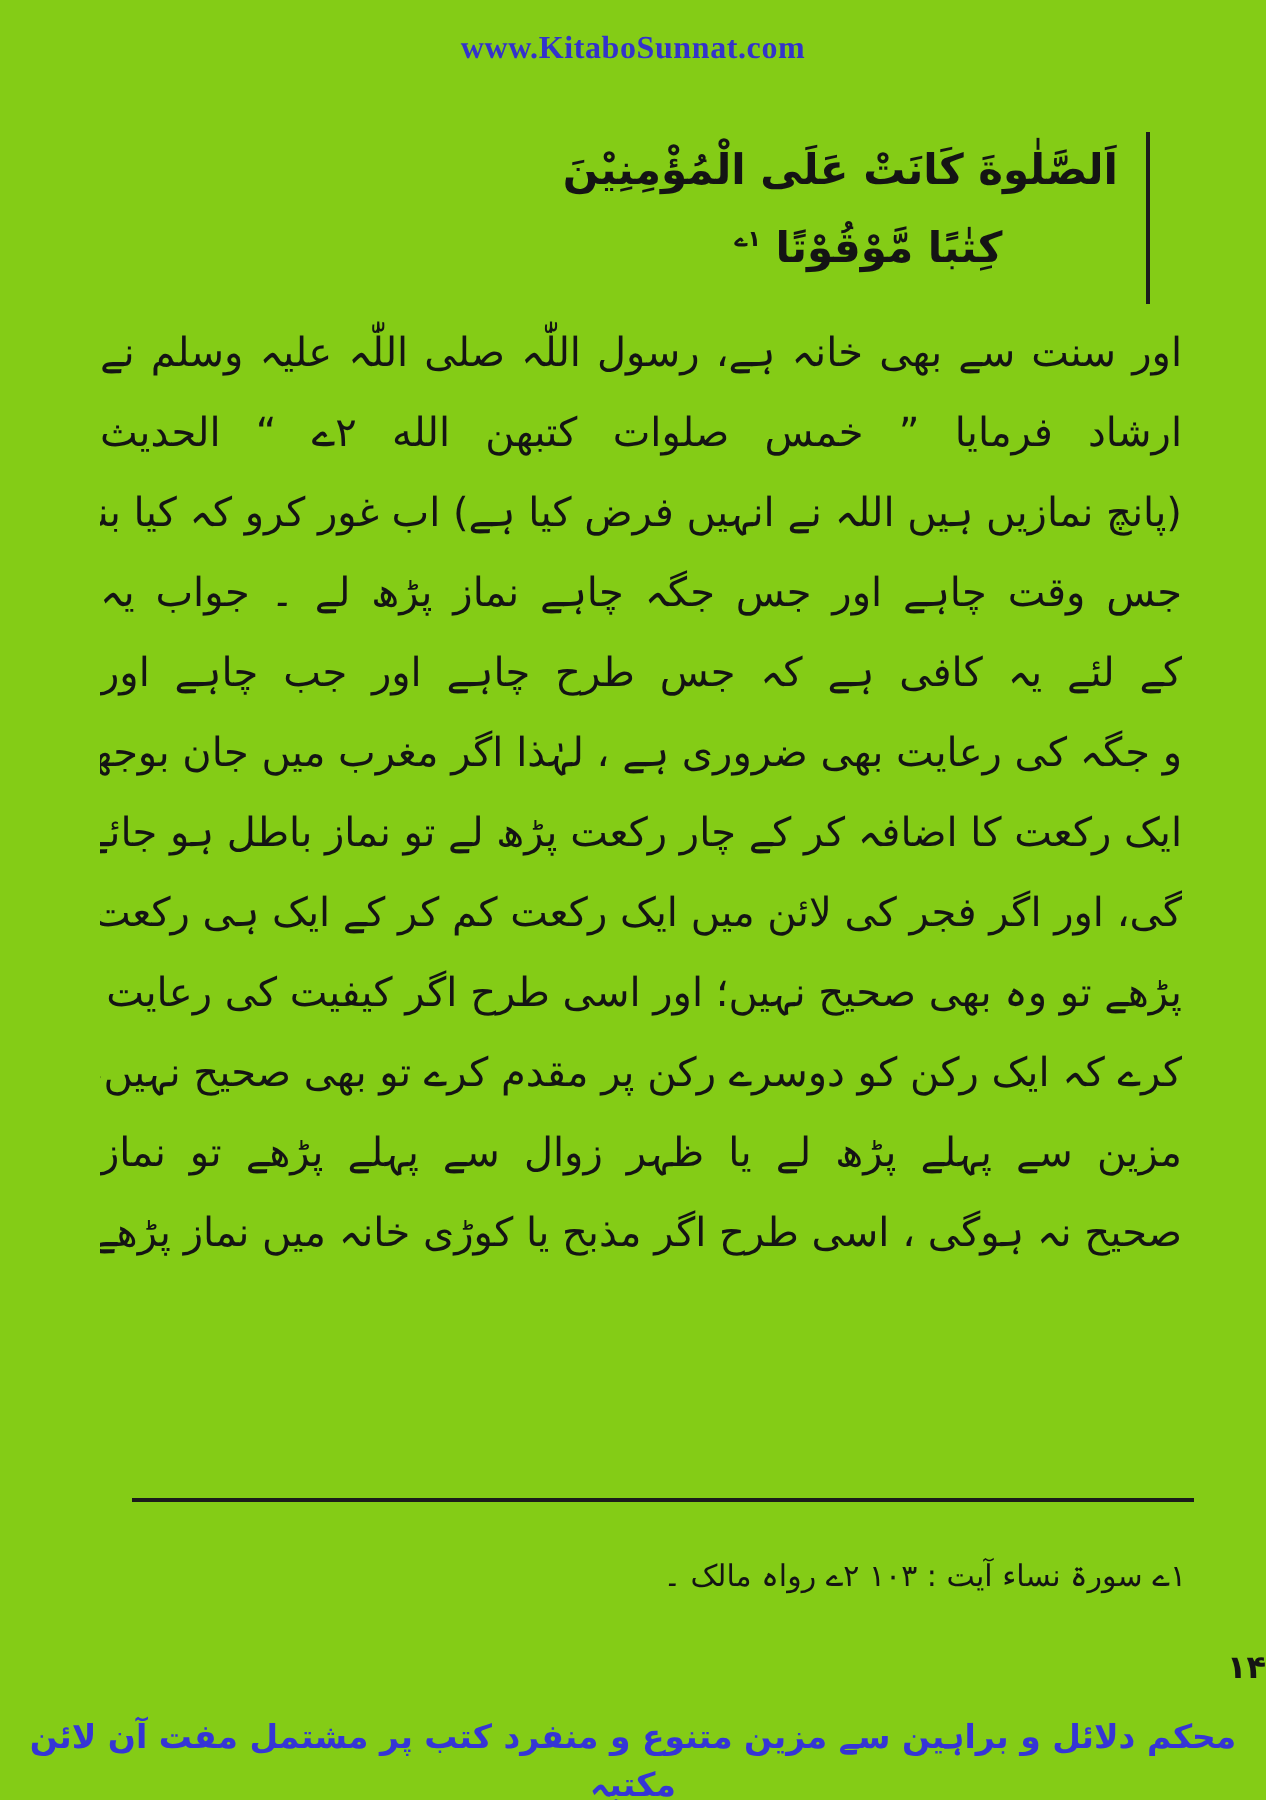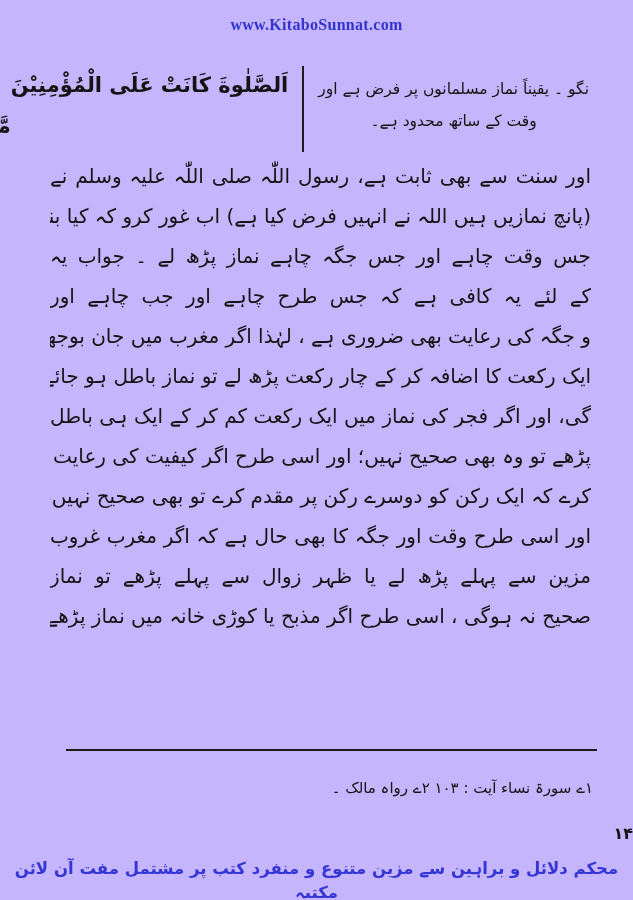--- a/index.html
+++ b/index.html
@@ -4,41 +4,41 @@
 <style>
   html,body{margin:0;padding:0;}
   body{
     width:633px;height:900px;
     background:#ffffff;
     font-family:"DejaVu Sans",sans-serif;
     color:#141414;
     position:relative;
     overflow:hidden;
   }
-  .page{position:absolute;inset:0;background:#c4b5fd;}
+  .page{position:absolute;inset:0;background:#84cc16;}
 
   
   .header-url{
     position:absolute;top:16px;left:0;right:0;
     text-align:center;
     font-family:"Liberation Serif","DejaVu Serif",serif;
     font-weight:bold;font-size:16px;
     color:#3333cc;
     letter-spacing:.3px;
     direction:ltr;
   }
 
   
   .quote-section{
     position:absolute;top:64px;left:58px;right:44px;height:96px;
     display:flex;flex-direction:row;align-items:stretch;
   }
   .quote-arabic{
     width:47%;
-    display:flex;flex-direction:row;justify-content:flex-start;
+    display:flex;flex-direction:column;justify-content:flex-start;
     padding-top:4px;
   }
   .quote-arabic .l1{
     font-size:21px;font-weight:bold;text-align:right;line-height:34px;
     white-space:nowrap;
   }
   .quote-arabic .l2{
     font-size:21px;font-weight:bold;text-align:center;line-height:36px;
   }
   .quote-arabic sup{font-size:11px;font-weight:bold;}
@@ -90,42 +90,38 @@
   }
 </style>
 </head>
 <body>
 
 <div class="page">
 
   <div class="header-url">www.KitaboSunnat.com</div>
 
   <div class="quote-section">
-    <div class="quote-urdu">
-      <div class="l1">نگو ۔ یقیناً نماز مسلمانوں پر فرض ہے اور</div>
-      <div class="l2">وقت کے ساتھ محدود ہے۔</div>
-    </div>
     <div class="quote-divider"></div>
     <div class="quote-arabic">
       <div class="l1">اَلصَّلٰوةَ كَانَتْ عَلَى الْمُؤْمِنِيْنَ</div>
       <div class="l2"><span>كِتٰبًا مَّوْقُوْتًا</span>&nbsp;<sup>۱ے</sup></div>
     </div>
   </div>
 
   <div class="body-text">
-    <div class="body-line">اور سنت سے بھی ثابت ہے، رسول اللّٰہ صلی اللّٰہ علیہ وسلم نے</div>
+    <div class="body-line">اور سنت سے بھی خانہ ہے، رسول اللّٰہ صلی اللّٰہ علیہ وسلم نے</div>
+    <div class="body-line">ارشاد فرمایا ” خمس صلوات كتبهن الله ۲ے “ الحدیث</div>
     <div class="body-line">(پانچ نمازیں ہیں اللہ نے انہیں فرض کیا ہے) اب غور کرو کہ کیا بندے</div>
     <div class="body-line">جس وقت چاہے اور جس جگہ چاہے نماز پڑھ لے ۔ جواب یہ</div>
     <div class="body-line">کے لئے یہ کافی ہے کہ جس طرح چاہے اور جب چاہے اور</div>
     <div class="body-line">و جگہ کی رعایت بھی ضروری ہے ، لہٰذا اگر مغرب میں جان بوجھ کر ،</div>
     <div class="body-line">ایک رکعت کا اضافہ کر کے چار رکعت پڑھ لے تو نماز باطل ہو جائے</div>
-    <div class="body-line">گی، اور اگر فجر کی نماز میں ایک رکعت کم کر کے ایک ہی باطل</div>
+    <div class="body-line">گی، اور اگر فجر کی لائن میں ایک رکعت کم کر کے ایک ہی رکعت</div>
     <div class="body-line">پڑھے تو وہ بھی صحیح نہیں؛ اور اسی طرح اگر کیفیت کی رعایت نہ</div>
     <div class="body-line">کرے کہ ایک رکن کو دوسرے رکن پر مقدم کرے تو بھی صحیح نہیں،</div>
-    <div class="body-line">اور اسی طرح وقت اور جگہ کا بھی حال ہے کہ اگر مغرب غروب</div>
     <div class="body-line">مزین سے پہلے پڑھ لے یا ظہر زوال سے پہلے پڑھے تو نماز</div>
     <div class="body-line">صحیح نہ ہوگی ، اسی طرح اگر مذبح یا کوڑی خانہ میں نماز پڑھے تو بھی نماز</div>
   </div>
 
   <div class="footnote-rule"></div>
 
   <div class="footnote-text">۱ے سورۃ نساء آیت : ۱۰۳    ۲ے رواہ مالک ۔</div>
 
   <div class="page-number">۱۴</div>
 

